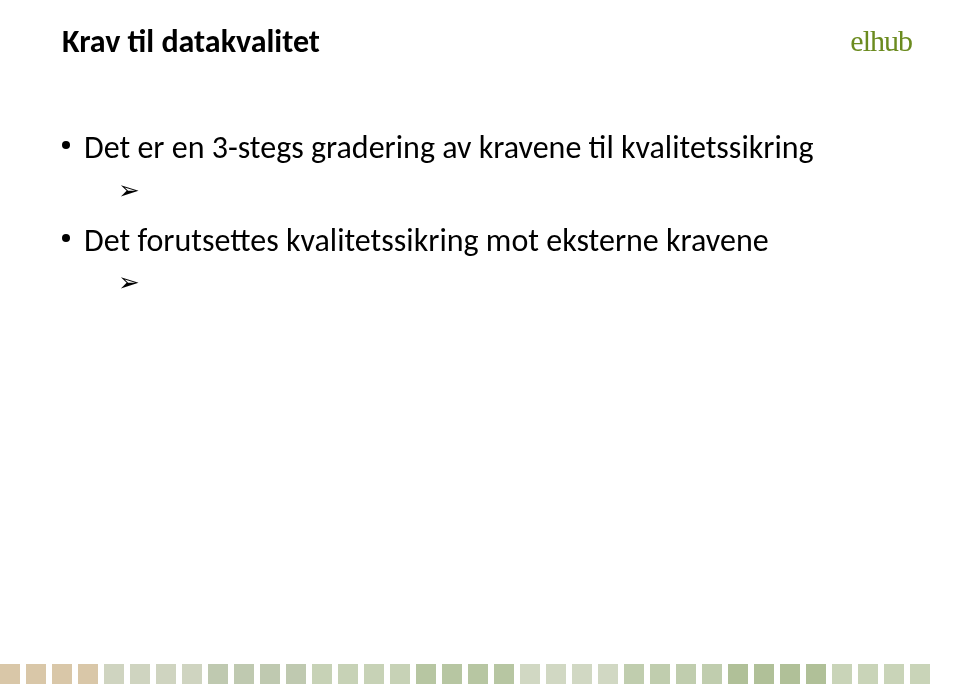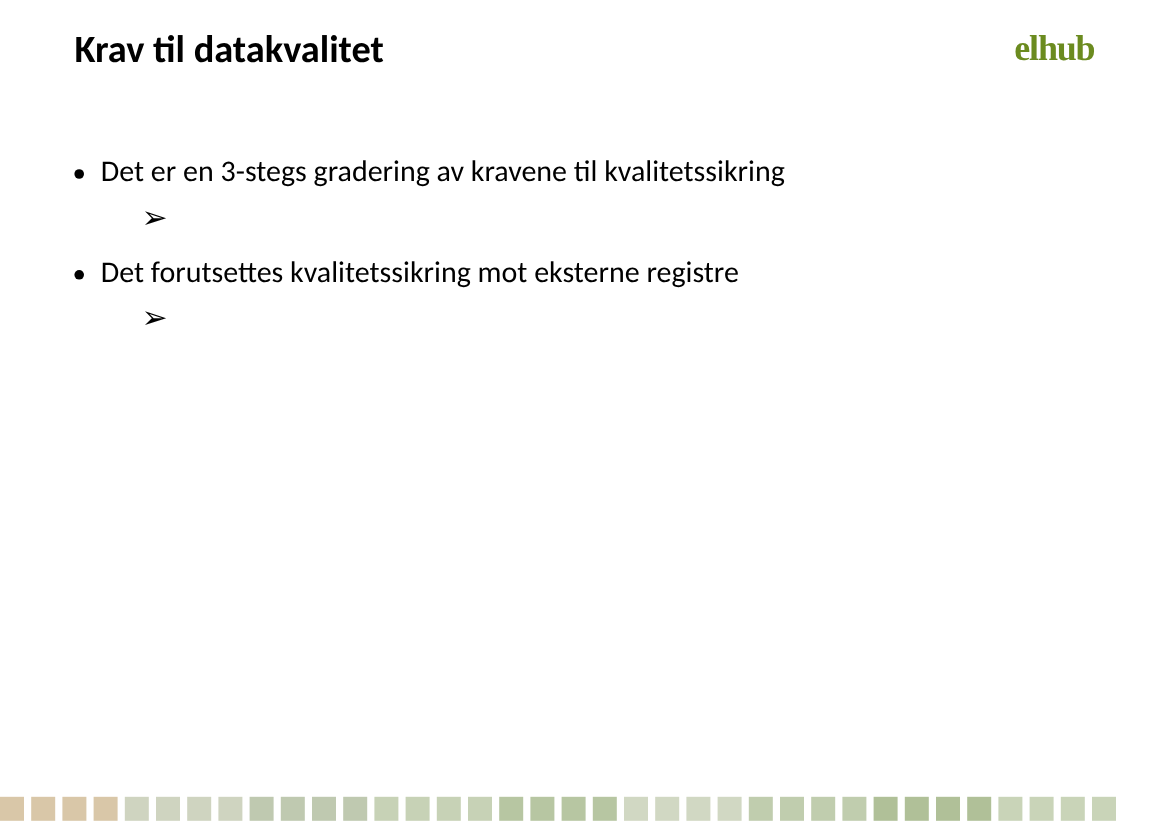--- a/index.html
+++ b/index.html
@@ -26,35 +26,35 @@
     font-weight: 700;
     color: #000;
     margin-left: 14px;
   }
   .logo {
     position: absolute;
     top: 24px;
     right: 48px;
     font-family: Georgia, "Times New Roman", serif;
     font-size: 30px;
-    font-weight: 700;
+    font-weight: 400;
     color: #6b8b1f;
     letter-spacing: -1px;
   }
   .content {
     position: absolute;
     top: 115px;
     left: 62px;
     right: 60px;
   }
   .bullet-l1 {
     display: flex;
     align-items: flex-start;
     margin-top: 12px;
-    font-size: 25px;
+    font-size: 32px;
     color: #000;
     line-height: 1.3;
   }
   .bullet-l1 .dot {
     flex: 0 0 auto;
     width: 8px;
     height: 8px;
     border-radius: 50%;
     background: #000;
     margin-top: 14px;
@@ -108,21 +108,21 @@
       <span class="dot"></span>
       <span>Det er en 3-stegs gradering av kravene til kvalitetssikring</span>
     </div>
 
     <div class="bullet-l2">
       <span class="arrow">➢</span>
     </div>
 
     <div class="bullet-l1">
       <span class="dot"></span>
-      <span>Det forutsettes kvalitetssikring mot eksterne registre</span>
+      <span>Det forutsettes kvalitetssikring mot eksterne kravene</span>
     </div>
 
     <div class="bullet-l2">
       <span class="arrow">➢</span>
     </div>
 
 
   </div>
 
   <div class="bottom-squares" id="squares">

